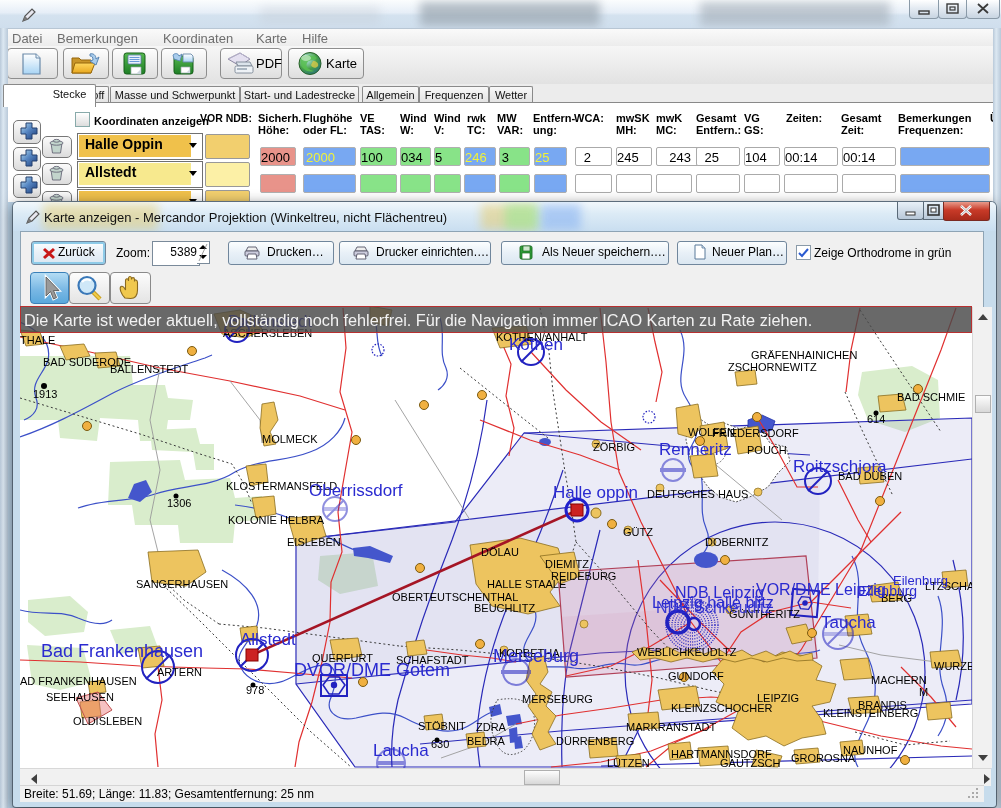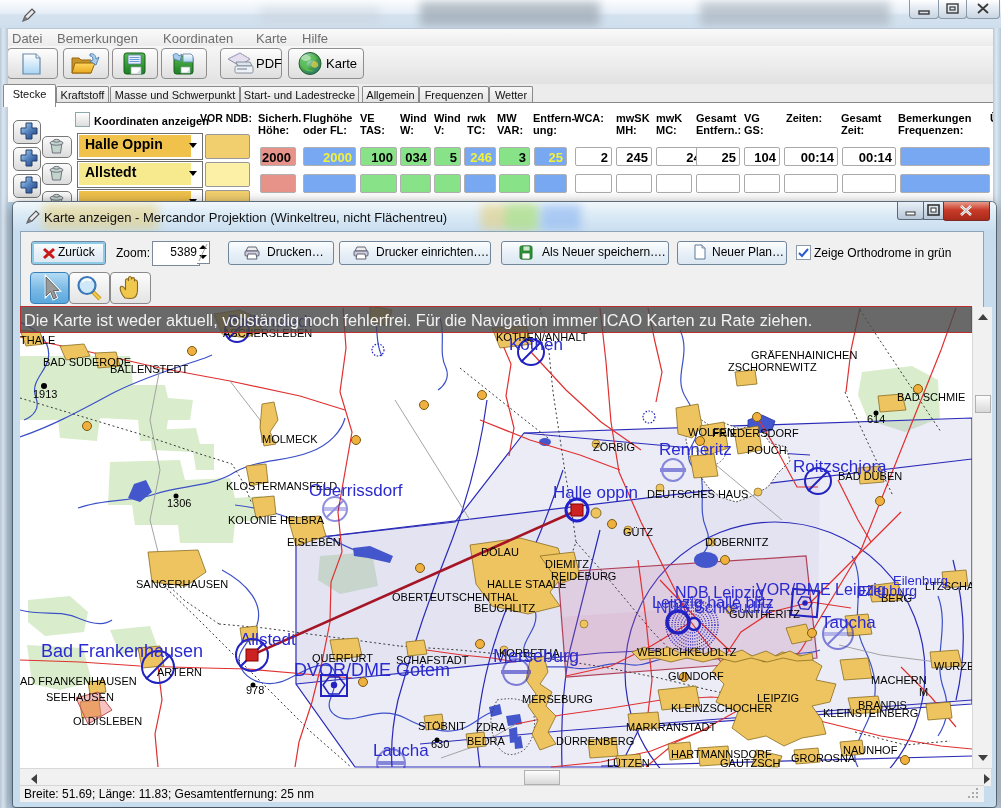--- a/index.html
+++ b/index.html
@@ -14,21 +14,21 @@
 #toolbar{left:0;top:46px;width:1001px;height:38px;background:linear-gradient(#f6f6f6,#e2e2e2);}
 .tbtn{position:absolute;top:2px;height:29px;border:1px solid #8e8e8e;border-radius:4px;background:linear-gradient(#fdfdfd,#ececec 55%,#dedede);box-shadow:inset 0 1px 0 #fff;}
 
 #tabs{left:0;top:84px;width:1001px;height:19px;background:#ececec;}
 .tab{position:absolute;top:2px;height:16px;border:1px solid #898989;border-bottom:none;border-radius:2px 2px 0 0;background:linear-gradient(#f8f8f8,#dfdfdf);font-size:11px;color:#111;text-align:center;padding-top:2px;white-space:nowrap;}
 .tab.active{top:0;height:19px;background:#fff;z-index:3;padding-top:3px;}
 #tabline{left:0;top:102px;width:1001px;height:1px;background:#898989;}
 
 #grid{left:0;top:103px;width:1001px;height:99px;background:#fff;overflow:hidden;}
 .hdr{position:absolute;font-size:11px;color:#000;line-height:12px;white-space:pre;font-weight:bold;}
-.cell{position:absolute;height:19px;border:1px solid #b0b0b0;border-radius:2px;font-size:13px;font-weight:bold;text-align:right;line-height:19px;padding-right:3px;box-sizing:border-box;}
+.cell{position:absolute;height:19px;border:1px solid #b0b0b0;border-radius:2px;font-size:13px;font-weight:normal;text-align:right;line-height:19px;padding-right:20px;box-sizing:border-box;}
 .salmon{background:#e8938a;}
 .bluec{background:#78a8f2;color:#f2f238;}
 .greenc{background:#88e388;}
 .whitec{background:#fff;border:1px solid #aaa;}
 .plusbtn{position:absolute;width:26px;height:22px;border:1px solid #777;border-radius:5px;background:linear-gradient(#fbfbfb,#dcdcdc);}
 .trashbtn{position:absolute;width:28px;height:20px;border:1px solid #777;border-radius:5px;background:linear-gradient(#fbfbfb,#dcdcdc);}
 .drop{position:absolute;left:77px;width:124px;height:25px;border:1px solid #707070;background:#fff;}
 .dropfill{position:absolute;left:1px;top:1px;width:106px;height:21px;font-weight:bold;font-size:14px;padding:1px 0 0 6px;color:#000;}
 .droparr{position:absolute;right:5px;top:9px;width:0;height:0;border-left:4.5px solid transparent;border-right:4.5px solid transparent;border-top:5.5px solid #000;}
 .vorcell{position:absolute;left:205px;width:43px;height:23px;border:1px solid #999;border-radius:2px;}
@@ -146,21 +146,21 @@
       <circle cx="22" cy="15.5" r="11" fill="url(#glb)" stroke="#286028" stroke-width="1"></circle>
       <path d="M14 9 C19 6 26 7 29 10 C26 13 21 11 19 15 C17 19 21 22 26 23 C20 25 14 21 13 16 C12 13 12 10 14 9 Z" fill="#58c050" opacity=".85"></path>
       <path d="M25 13 C28 13 31 15 30 18 C28 21 24 20 23 17 Z" fill="#d8c84a" opacity=".8"></path>
       <ellipse cx="18" cy="10" rx="5" ry="3" fill="#ffffff" opacity=".45"></ellipse>
     </g>
     <text x="326" y="20" font-size="13" fill="#000">Karte</text>
   </svg>
 </div>
 
 <div class="abs" id="tabs">
-  <div class="tab active" style="left:3px;width:51px;">Stecke</div>
+  <div class="tab active" style="left:3px;width:51px;padding-left:40px;">Stecke</div>
   <div class="tab" style="left:56px;width:51px;">Kraftstoff</div>
   <div class="tab" style="left:110px;width:128px;">Masse und Schwerpunkt</div>
   <div class="tab" style="left:240px;width:117px;">Start- und Ladestrecke</div>
   <div class="tab" style="left:362px;width:55px;">Allgemein</div>
   <div class="tab" style="left:419px;width:68px;">Frequenzen</div>
   <div class="tab" style="left:489px;width:42px;">Wetter</div>
 </div>
 <div class="abs" id="tabline"></div>
 
 <div class="abs" id="grid">

